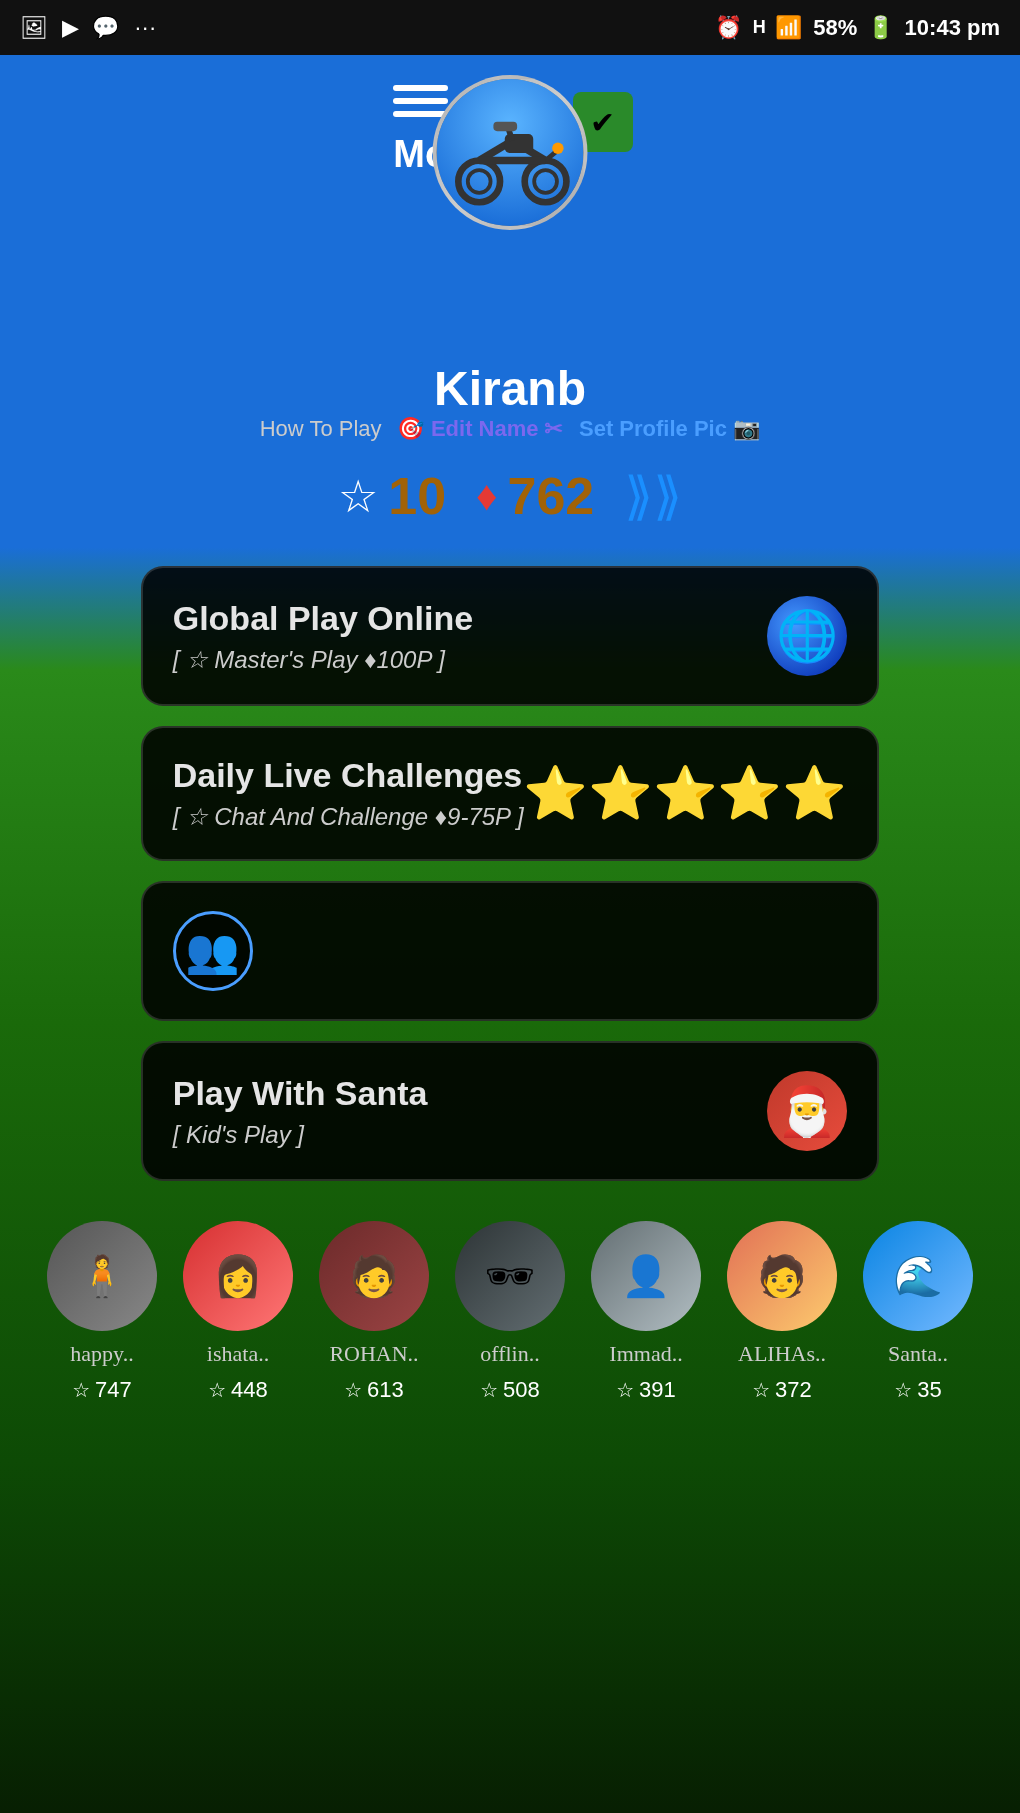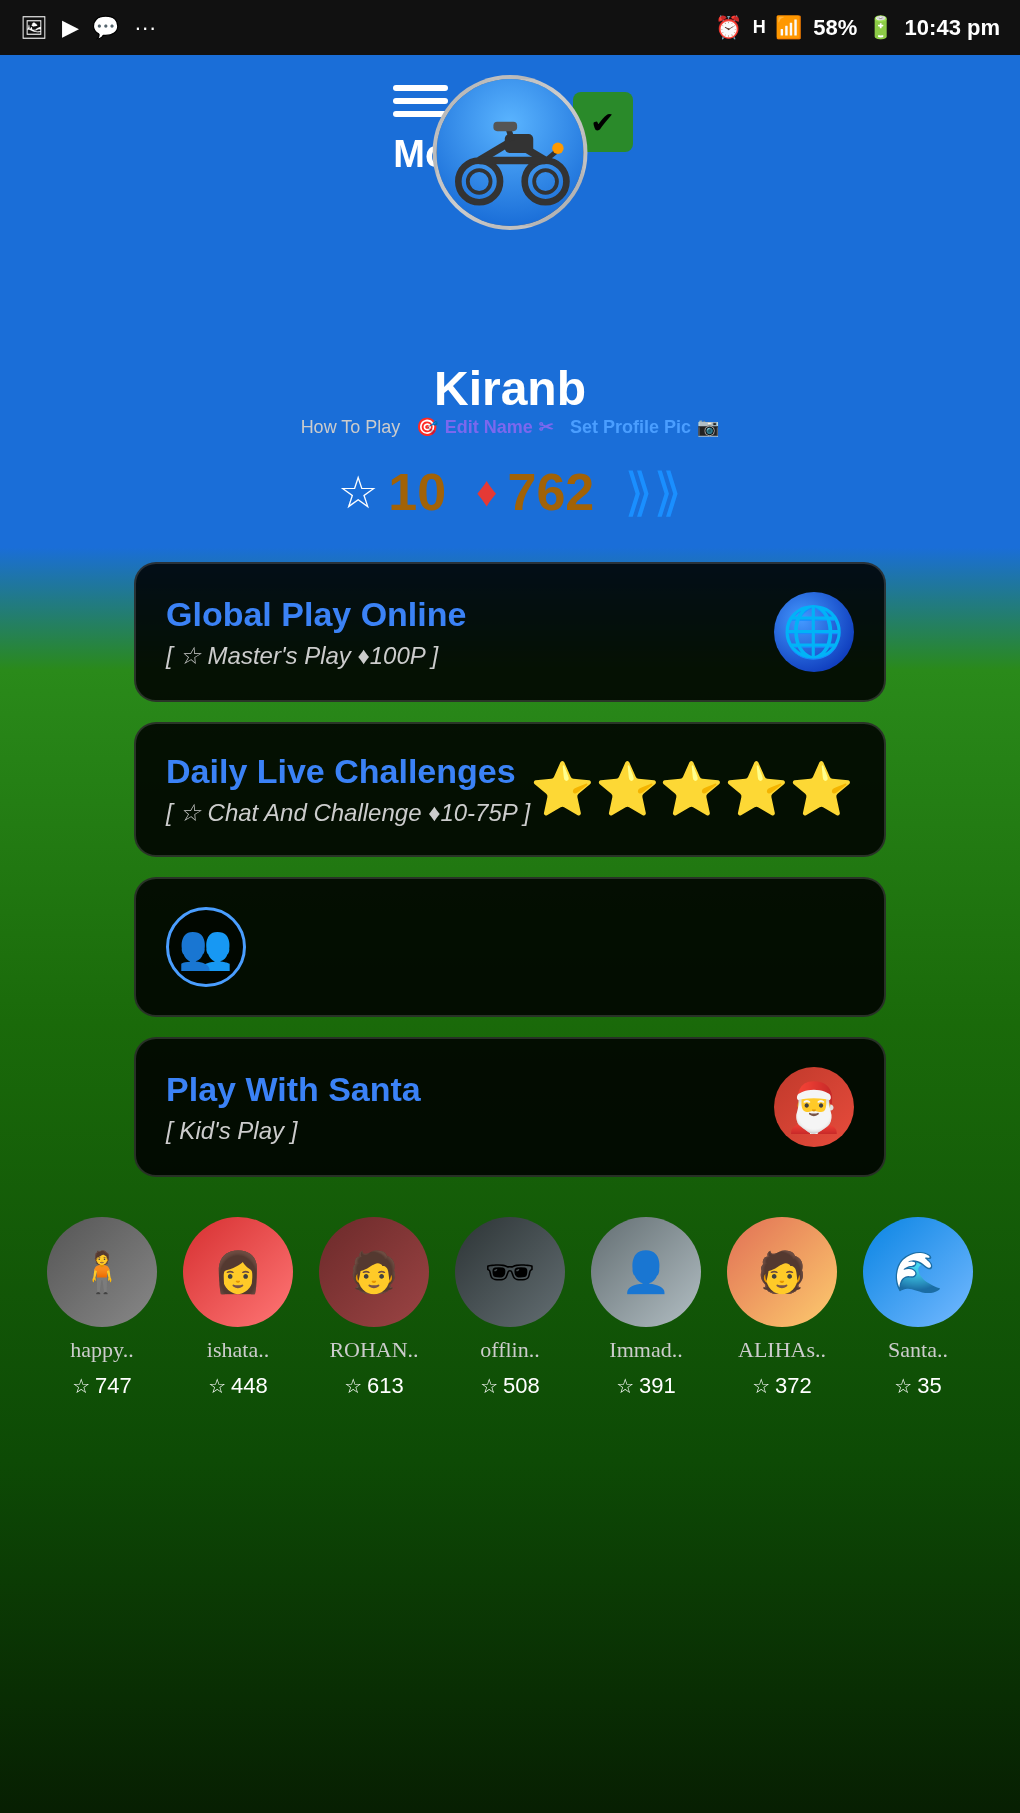--- a/index.html
+++ b/index.html
@@ -163,21 +163,21 @@
     .profile-links {
       display: flex;
       align-items: center;
       gap: 16px;
       flex-wrap: wrap;
       justify-content: center;
       margin-bottom: 24px;
     }
     .profile-link {
       color: #ccc;
-      font-size: 18px;
+      font-size: 22px;
       cursor: pointer;
       display: flex;
       align-items: center;
       gap: 6px;
     }
     .profile-link.highlight {
       color: #7b68ee;
       font-weight: bold;
     }
     .profile-link.active {
@@ -235,21 +235,21 @@
       justify-content: space-between;
       cursor: pointer;
       position: relative;
     }
     .game-btn-text {
       display: flex;
       flex-direction: column;
       gap: 8px;
     }
     .game-btn-title {
-      color: #3b82f6;
+      color: #e5e5e5;
       font-size: 34px;
       font-weight: bold;
     }
     .game-btn-subtitle {
       color: #ccc;
       font-size: 24px;
       font-style: italic;
     }
 
     
@@ -459,21 +459,21 @@
         <div class="game-btn-text">
           <span class="game-btn-title">Global Play Online</span>
           <span class="game-btn-subtitle">[ ☆ Master's Play ♦100P ]</span>
         </div>
         <div class="globe-icon">🌐</div>
       </div>
 
       <div class="game-btn">
         <div class="game-btn-text">
           <span class="game-btn-title">Daily Live Challenges</span>
-          <span class="game-btn-subtitle">[ ☆ Chat And Challenge ♦10-75P ]</span>
+          <span class="game-btn-subtitle">[ ☆ Chat And Challenge ♦9-75P ]</span>
         </div>
         <span class="stars-icon">⭐⭐⭐⭐⭐</span>
       </div>
 
       <div class="game-btn">
         <div class="friends-icon">👥</div>
       </div>
 
       <div class="game-btn">
         <div class="game-btn-text">

